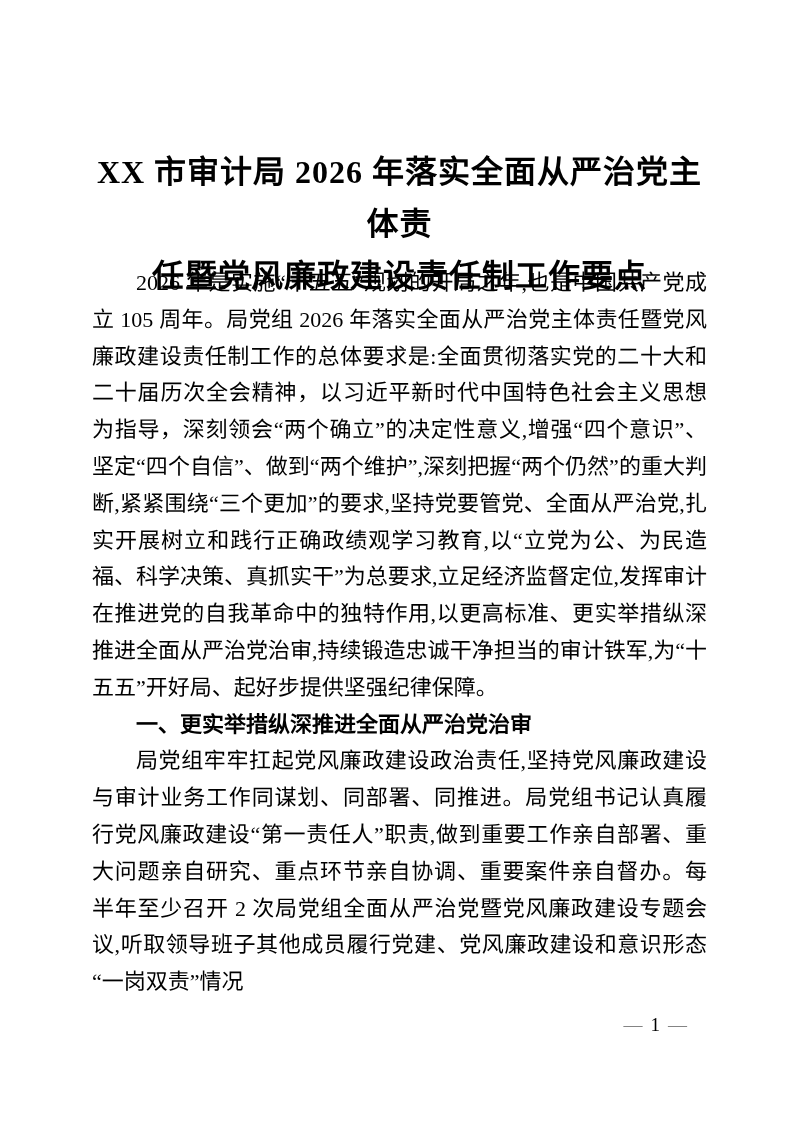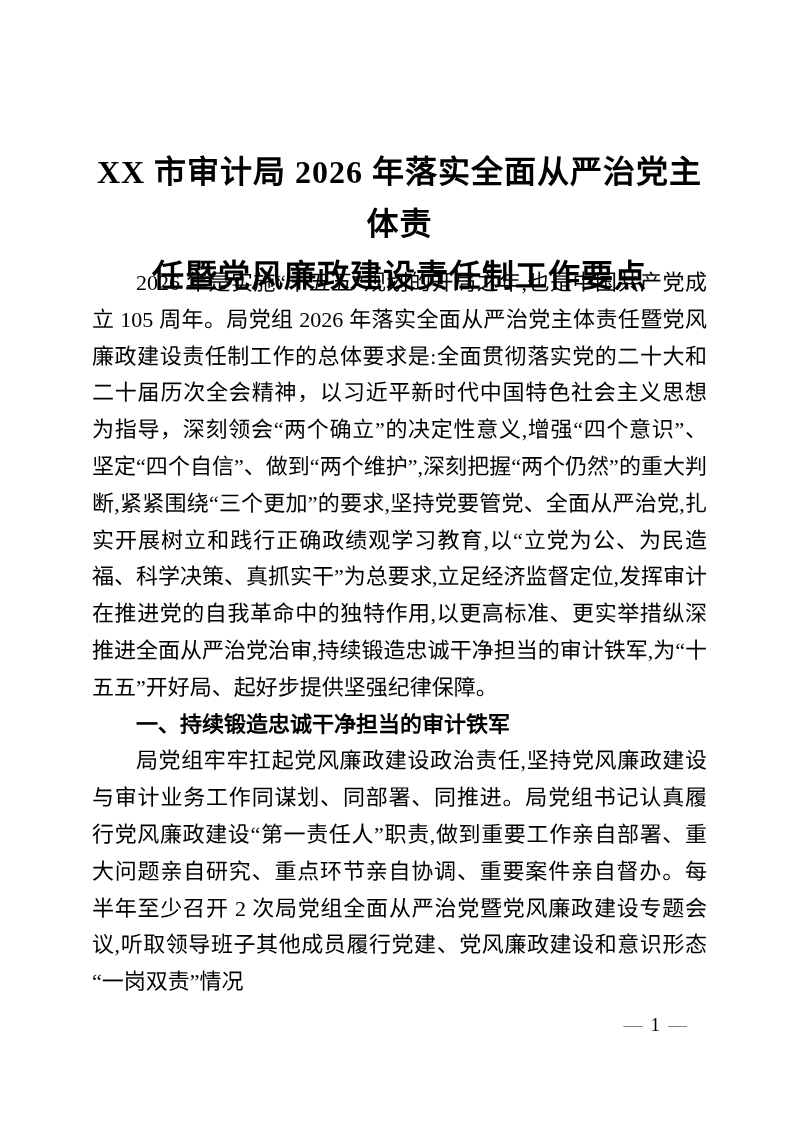--- a/index.html
+++ b/index.html
@@ -72,21 +72,21 @@
 
 <div class="page">
 
   <div class="doc-title">
     <div>XX 市审计局 2026 年落实全面从严治党主体责</div>
     <div>任暨党风廉政建设责任制工作要点</div>
   </div>
 
   <div class="doc-body">
     <p class="para">2026 年是实施“十五五”规划的开局之年,也是中国共产党成立 105 周年。局党组 2026 年落实全面从严治党主体责任暨党风廉政建设责任制工作的总体要求是:全面贯彻落实党的二十大和二十届历次全会精神，以习近平新时代中国特色社会主义思想为指导，深刻领会“两个确立”的决定性意义,增强“四个意识”、坚定“四个自信”、做到“两个维护”,深刻把握“两个仍然”的重大判断,紧紧围绕“三个更加”的要求,坚持党要管党、全面从严治党,扎实开展树立和践行正确政绩观学习教育,以“立党为公、为民造福、科学决策、真抓实干”为总要求,立足经济监督定位,发挥审计在推进党的自我革命中的独特作用,以更高标准、更实举措纵深推进全面从严治党治审,持续锻造忠诚干净担当的审计铁军,为“十五五”开好局、起好步提供坚强纪律保障。</p>
-    <h2 class="section-heading">一、持续锻造忠诚干净担当的审计铁军</h2>
+    <h2 class="section-heading">一、更实举措纵深推进全面从严治党治审</h2>
     <p class="para">局党组牢牢扛起党风廉政建设政治责任,坚持党风廉政建设与审计业务工作同谋划、同部署、同推进。局党组书记认真履行党风廉政建设“第一责任人”职责,做到重要工作亲自部署、重大问题亲自研究、重点环节亲自协调、重要案件亲自督办。每半年至少召开 2 次局党组全面从严治党暨党风廉政建设专题会议,听取领导班子其他成员履行党建、党风廉政建设和意识形态“一岗双责”情况</p>
   </div>
 
   <div class="footer">
     <span class="dash">—</span><span class="page-num">1</span><span class="dash">—</span>
   </div>
 
 </div>
 
 </body></html>

